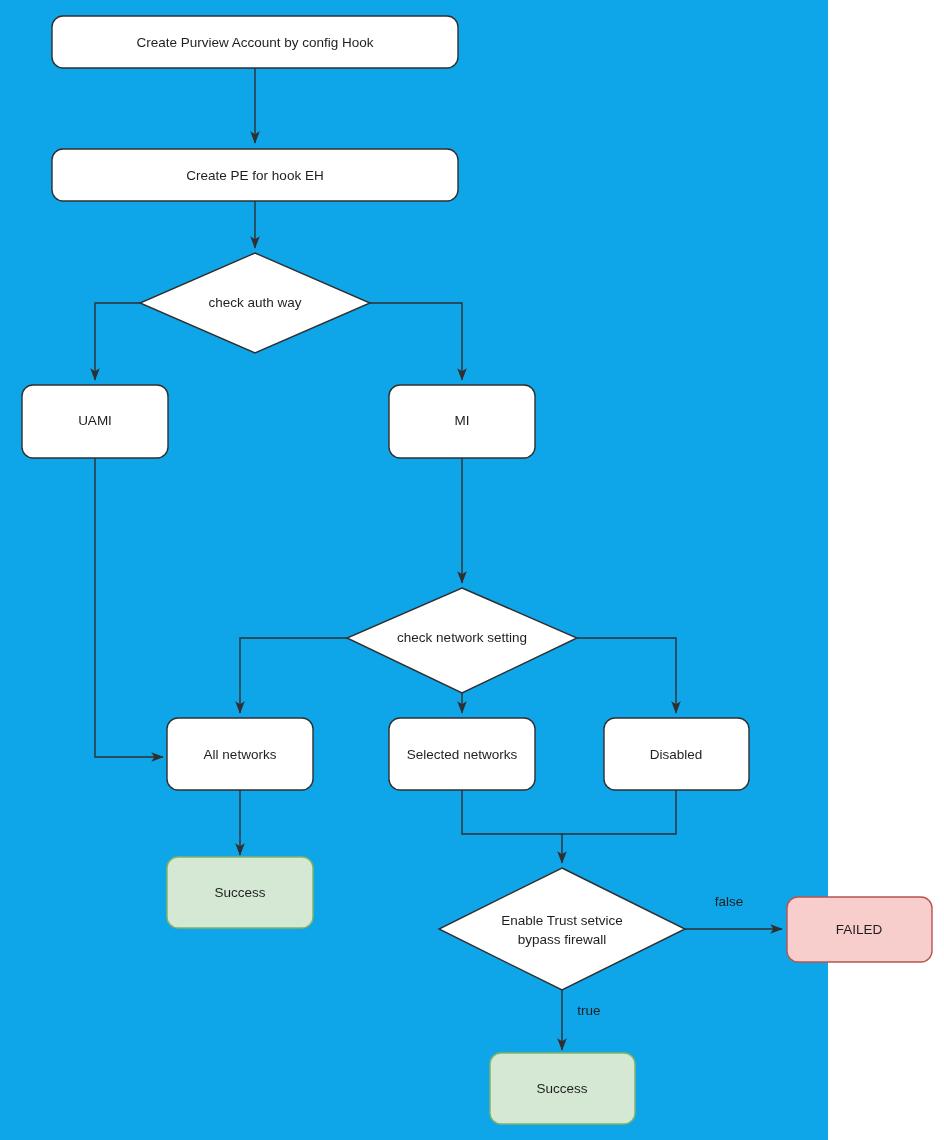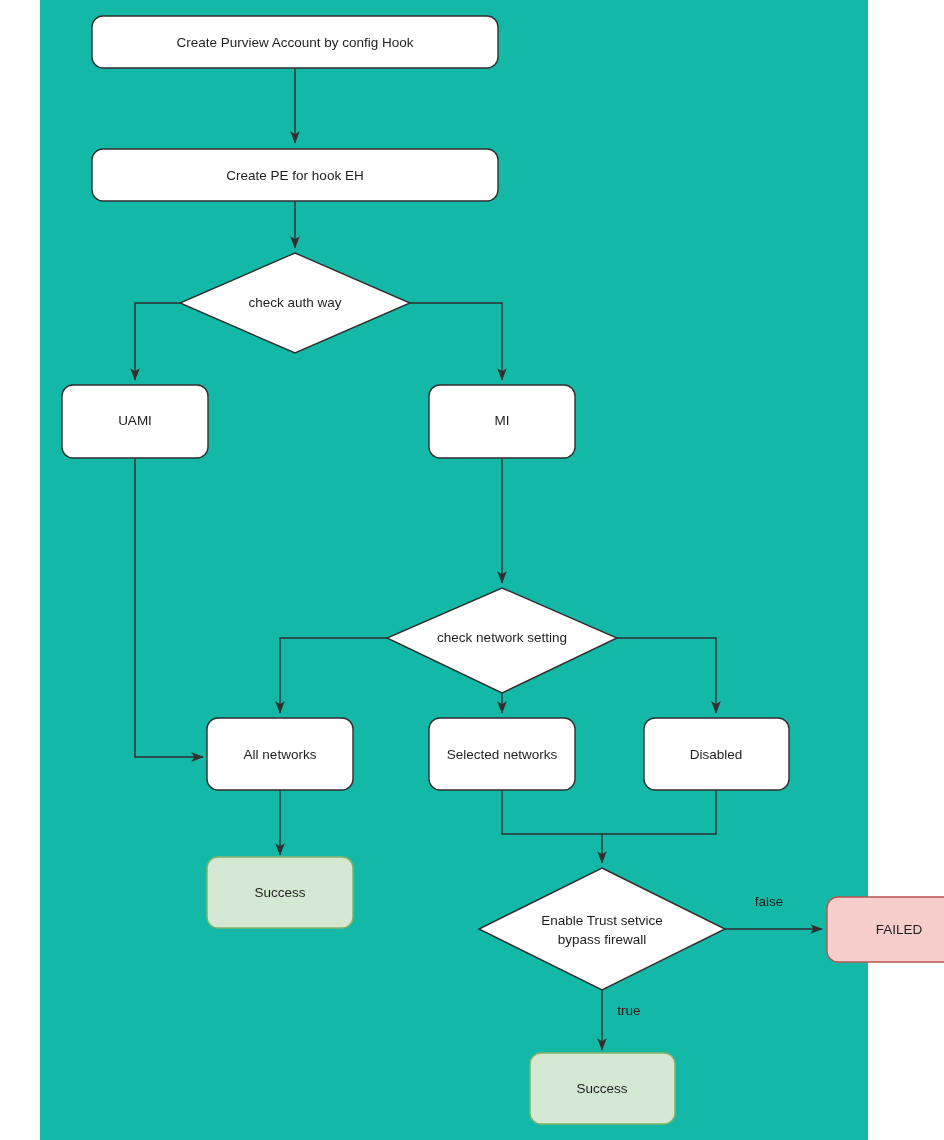--- a/index.html
+++ b/index.html
@@ -4,23 +4,22 @@
 <style>
   html, body {
     margin: 0;
     padding: 0;
     background: #ffffff;
   }
   #canvas {
     position: relative;
     width: 828px;
     height: 1140px;
-    background: #14b8a6;
+    background: #0ea5e9;
     font-family: "Liberation Sans", sans-serif;
-    margin-left: 40px;
   }
   svg.flow {
     position: absolute;
     top: 0;
     left: 0;
     width: 944px;
     height: 1140px;
     overflow: visible;
   }
   .node-rect {

